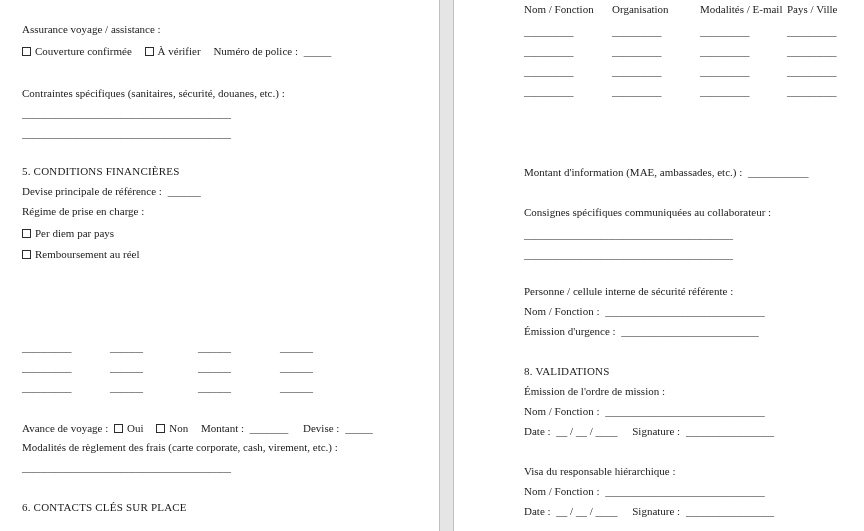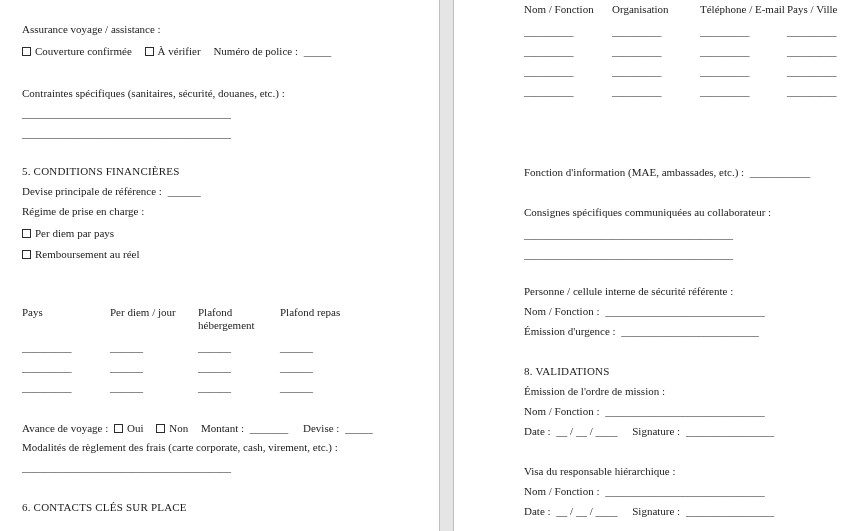--- a/index.html
+++ b/index.html
@@ -63,26 +63,20 @@
   <div class="ln" style="top:205px">Régime de prise en charge :</div>
 
   <div class="ln" style="top:227px">
     <span class="cb"></span><span>Per diem par pays</span>
   </div>
   <div class="ln" style="top:248px">
     <span class="cb"></span><span>Remboursement au réel</span>
   </div>
 
 
-  <div class="rowline pl" style="top:306px">
-    <span class="cell c0">Pays</span>
-    <span class="cell c1">Per diem / jour</span>
-    <span class="cell c2 wrapcell">Plafond hébergement</span>
-    <span class="cell c3">Plafond repas</span>
-  </div>
 
   <div class="rowline pl" style="top:341px">
     <span class="cell c0 blank">_________</span>
     <span class="cell c1 blank">______</span>
     <span class="cell c2 blank">______</span>
     <span class="cell c3 blank">______</span>
   </div>
   <div class="rowline pl" style="top:361px">
     <span class="cell c0 blank">_________</span>
     <span class="cell c1 blank">______</span>
@@ -110,21 +104,21 @@
   <div class="ln blank" style="top:461px">______________________________________</div>
 
   <div class="ln hdr" style="top:501px">6. CONTACTS CLÉS SUR PLACE</div>
 </div>
 
 <div class="page page-right">
 
   <div class="rowline pr" style="top:3px">
     <span class="cell c0">Nom / Fonction</span>
     <span class="cell c1">Organisation</span>
-    <span class="cell c2">Téléphone / E-mail</span>
+    <span class="cell c2">Modalités / E-mail</span>
     <span class="cell c3">Pays / Ville</span>
   </div>
 
   <div class="rowline pr" style="top:25px">
     <span class="cell c0 blank">_________</span>
     <span class="cell c1 blank">_________</span>
     <span class="cell c2 blank">_________</span>
     <span class="cell c3 blank">_________</span>
   </div>
   <div class="rowline pr" style="top:45px">
@@ -142,21 +136,21 @@
   <div class="rowline pr" style="top:85px">
     <span class="cell c0 blank">_________</span>
     <span class="cell c1 blank">_________</span>
     <span class="cell c2 blank">_________</span>
     <span class="cell c3 blank">_________</span>
   </div>
 
 
 
   <div class="ln" style="top:166px">
-    <span class="lbl">Fonction d'information (MAE, ambassades, etc.) :</span>
+    <span class="lbl">Montant d'information (MAE, ambassades, etc.) :</span>
     <span class="blank">___________</span>
   </div>
 
   <div class="ln" style="top:206px">Consignes spécifiques communiquées au collaborateur :</div>
   <div class="ln blank" style="top:228px">______________________________________</div>
   <div class="ln blank" style="top:248px">______________________________________</div>
 
   <div class="ln" style="top:285px">Personne / cellule interne de sécurité référente :</div>
   <div class="ln" style="top:305px">
     <span class="lbl">Nom / Fonction :</span>

